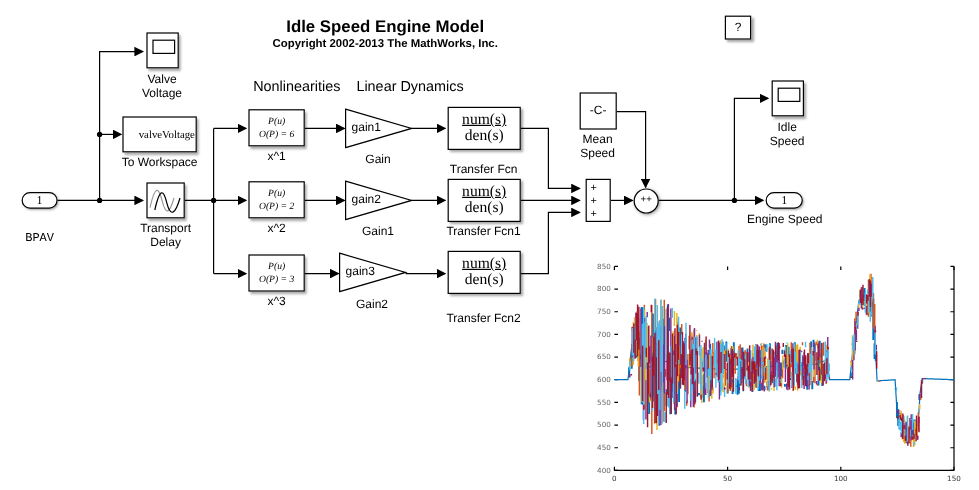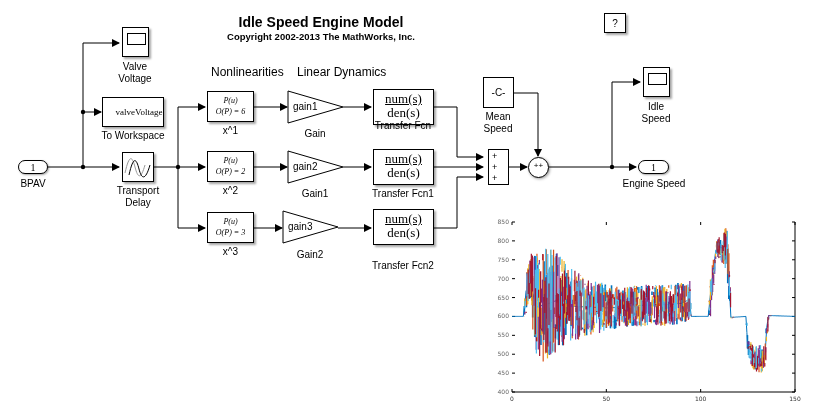--- a/index.html
+++ b/index.html
@@ -72,21 +72,21 @@
   </g>
   <g fill="#000">
     <circle cx="83" cy="167" r="2.2"></circle>
     <circle cx="83" cy="112" r="2.2"></circle>
     <circle cx="178" cy="167" r="2.2"></circle>
     <circle cx="612" cy="167" r="2.2"></circle>
   </g>
 </svg>
 
 <div class="abs port" style="left:18px;top:160px;width:30px;height:14px;">1</div>
-<div class="abs lbl" style="left:10px;top:178px;width:46px;">BPAV</div>
+<div class="abs lbl" style="left:10px;top:194px;width:46px;font-family:Liberation Mono, monospace;">BPAV</div>
 
 <div class="abs blk" style="left:122px;top:27px;width:27px;height:30px;">
   <div style="position:absolute;left:4px;top:5px;width:17px;height:10px;border:1px solid #000;"></div>
 </div>
 <div class="abs lbl" style="left:110px;top:61px;width:50px;">Valve</div>
 <div class="abs lbl" style="left:110px;top:73px;width:50px;">Voltage</div>
 
 <div class="abs blk ws" style="left:102px;top:97px;width:62px;height:30px;">valveVoltage</div>
 <div class="abs lbl" style="left:92px;top:130px;width:82px;">To Workspace</div>
 
@@ -138,21 +138,21 @@
       <path d="M1,1 L56,17 L1,33 Z" fill="#fff" stroke="#000"></path>
     </svg>
   <span class="abs gain-text" style="left:6px;top:11px;">gain3</span>
 </div>
 <div class="abs lbl" style="left:282px;top:249px;width:56px;">Gain2</div>
 
 <div class="abs blk tf" style="left:373px;top:89px;width:61px;height:36px;">
   <span class="num">num(s)</span>
   <span>den(s)</span>
 </div>
-<div class="abs lbl" style="left:363px;top:120px;width:80px;text-align:center;">Transfer Fcn</div>
+<div class="abs lbl" style="left:363px;top:136px;width:80px;text-align:center;">Transfer Fcn</div>
 
 <div class="abs blk tf" style="left:373px;top:149px;width:61px;height:36px;">
   <span class="num">num(s)</span>
   <span>den(s)</span>
 </div>
 <div class="abs lbl" style="left:363px;top:188px;width:80px;">Transfer Fcn1</div>
 
 <div class="abs blk tf" style="left:373px;top:209px;width:61px;height:36px;">
   <span class="num">num(s)</span>
   <span>den(s)</span>

